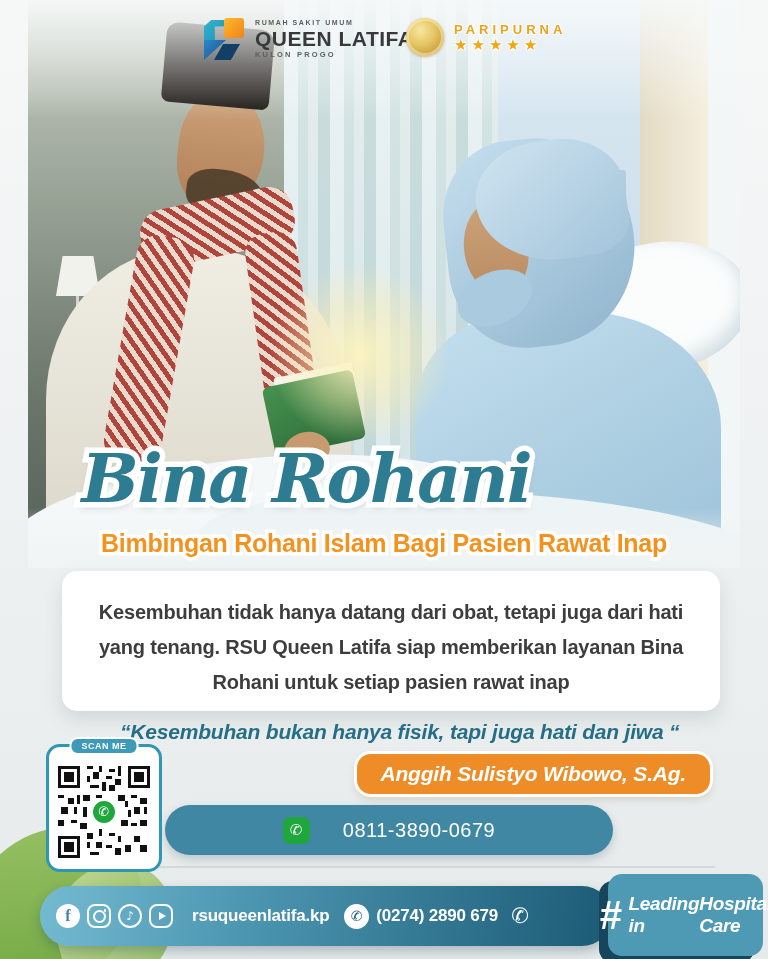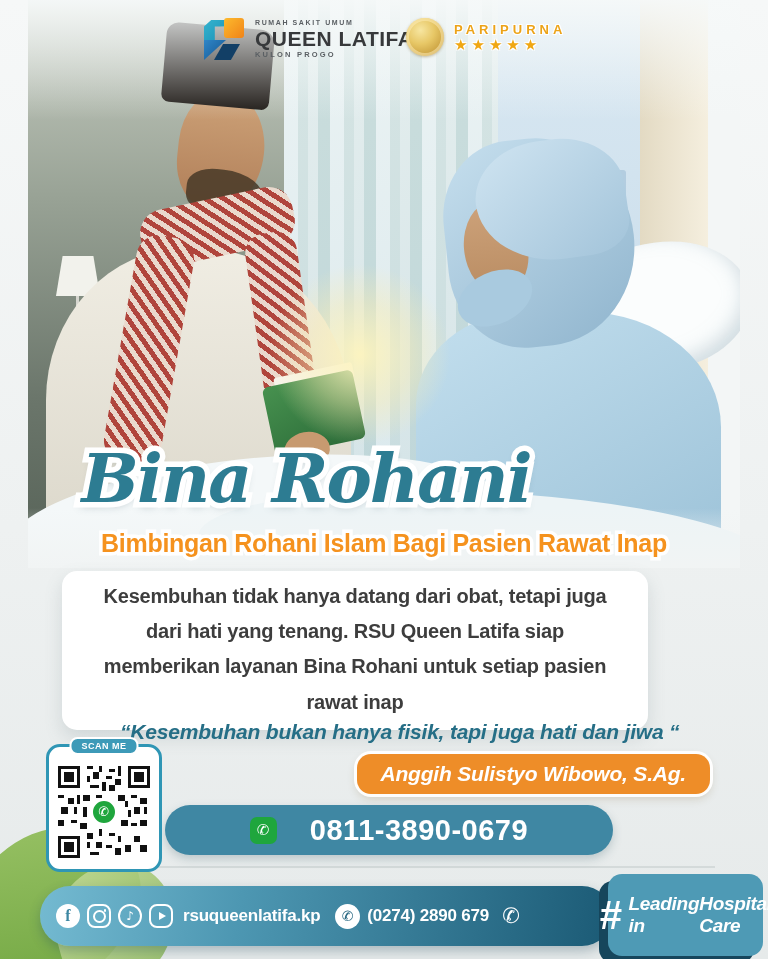--- a/index.html
+++ b/index.html
@@ -95,22 +95,22 @@
           font-size:68px; letter-spacing:-2px; line-height:1.2; white-space:nowrap; }
   .title-stroke { position:absolute; left:0; width:100%; -webkit-text-stroke:11px #fff; color:#fff;
           text-shadow:0 4px 8px rgba(60,90,100,.35); }
   .title-fill { position:relative; color:#2d7c92; }
   .sub-wrap { position:absolute; left:0; top:528px; width:768px; text-align:center; z-index:21; }
   .sub-layer { font-size:25px; font-weight:bold; letter-spacing:-.3px; line-height:1.25; white-space:nowrap; }
   .sub-stroke { position:absolute; left:0; width:100%; -webkit-text-stroke:7px #fff; color:#fff; }
   .sub-fill { position:relative; color:#f5921e; }
 
   
-  .message-card { position:absolute; left:62px; top:571px; width:586px; z-index:21;
-          background:#fff; border-radius:15px; padding:8px 28px 10px;
+  .message-card { position:absolute; left:62px; top:571px; width:658px; z-index:21;
+          background:#fff; border-radius:15px; padding:24px 28px 10px;
           box-shadow:0 8px 18px rgba(90,110,115,.18); }
   .message-card p { font-size:20px; font-weight:bold; color:#3d3d3d; text-align:center;
           line-height:1.76; letter-spacing:-.2px; }
 
   
   .quote-text { position:absolute; left:120px; top:720px; width:600px; z-index:21; text-align:left;
           font-size:21px; font-weight:bold; font-style:italic; color:#256e86; letter-spacing:-.2px; }
   .author-badge { position:absolute; right:58px; top:754px; z-index:21; background:#ee8d28;
           border-radius:14px; padding:8px 24px; box-shadow:0 0 0 3px rgba(255,255,255,.95), 0 4px 10px rgba(120,90,40,.25);
           font-size:21px; font-weight:bold; font-style:italic; color:#fff; letter-spacing:-.2px; }
@@ -126,38 +126,38 @@
           background:#1fa63d; border:2px solid #fff; border-radius:50%; display:flex; align-items:center;
           justify-content:center; color:#fff; font-size:13px; font-family:"DejaVu Sans", sans-serif; }
 
   
   .contact-pill { position:absolute; left:165px; top:805px; width:448px; height:50px; z-index:21;
           background:#3f87a3; border-radius:28px; display:flex; align-items:center; justify-content:center; gap:13px;
           box-shadow:0 4px 10px rgba(50,90,105,.25); }
   .info-label { font-size:19px; font-weight:bold; color:#f8ef00; letter-spacing:-.2px; }
   .wa-icon { width:27px; height:27px; background:#1fa63d; border-radius:7px; display:flex; align-items:center;
           justify-content:center; color:#fff; font-size:15px; font-family:"DejaVu Sans", sans-serif; }
-  .wa-number { font-size:29px; font-weight:bold; color:#fff; letter-spacing:.5px;margin-left:20px; }
+  .wa-number { font-size:20px; font-weight:normal; color:#fff; letter-spacing:.5px;margin-left:20px; }
 
   .divider-line { position:absolute; left:150px; top:866px; width:565px; height:2px; z-index:20; background:#d4dada; }
 
   
   .footer-bar { position:absolute; left:40px; top:886px; width:572px; height:60px; z-index:23;
           background:linear-gradient(100deg,#74bad1 0%,#4d97b2 35%,#1b5a75 100%);
           border-radius:30px; display:flex; align-items:center; padding-left:16px; gap:7px;
           box-shadow:0 5px 12px rgba(30,70,90,.3); }
   .soc { width:24px; height:24px; border-radius:50%; flex:0 0 auto; display:flex; align-items:center; justify-content:center; }
   .soc-fb { background:#fff; color:#3d87a2; font-size:16px; font-weight:bold; font-family:"Liberation Serif", serif; }
   .soc-ig { border:2px solid #fff; border-radius:8px; position:relative; }
   .soc-ig::before { content:""; width:9px; height:9px; border:2px solid #fff; border-radius:50%; }
   .soc-ig::after { content:""; position:absolute; right:3px; top:3px; width:2.5px; height:2.5px; background:#fff; border-radius:50%; }
   .soc-tt { border:2px solid #fff; color:#fff; font-size:12px; font-family:"DejaVu Sans", sans-serif; }
   .soc-yt { border:2px solid #fff; border-radius:8px; position:relative; }
   .soc-yt::before { content:""; border-left:7px solid #fff; border-top:4.5px solid transparent; border-bottom:4.5px solid transparent; margin-left:2px; }
-  .handle { font-size:17px; font-weight:bold; color:#fff; margin:0 8px 0 3px; letter-spacing:-.2px; }
+  .handle { font-size:17px; font-weight:bold; color:#fff; margin:0 8px 0 12px; letter-spacing:-.2px; }
   .phone-group { display:flex; align-items:center; gap:7px; }
   .phone-circle { width:25px; height:25px; background:#fff; border-radius:50%; display:flex; align-items:center;
           justify-content:center; color:#2a6a84; font-size:14px; font-family:"DejaVu Sans", sans-serif; }
   .phone-glyph2 { color:#fff; font-size:21px; font-family:"DejaVu Sans", sans-serif; }
   .phone-number { font-size:17px; font-weight:bold; color:#fff; letter-spacing:-.2px; margin-right:6px; }
 
   
   .leading-card { position:absolute; left:608px; top:874px; width:155px; height:82px; z-index:24;
           background:#4e9ab5; border-radius:14px; display:flex; align-items:center; justify-content:center; gap:7px;
           box-shadow:-9px 7px 0 #16465c; }

